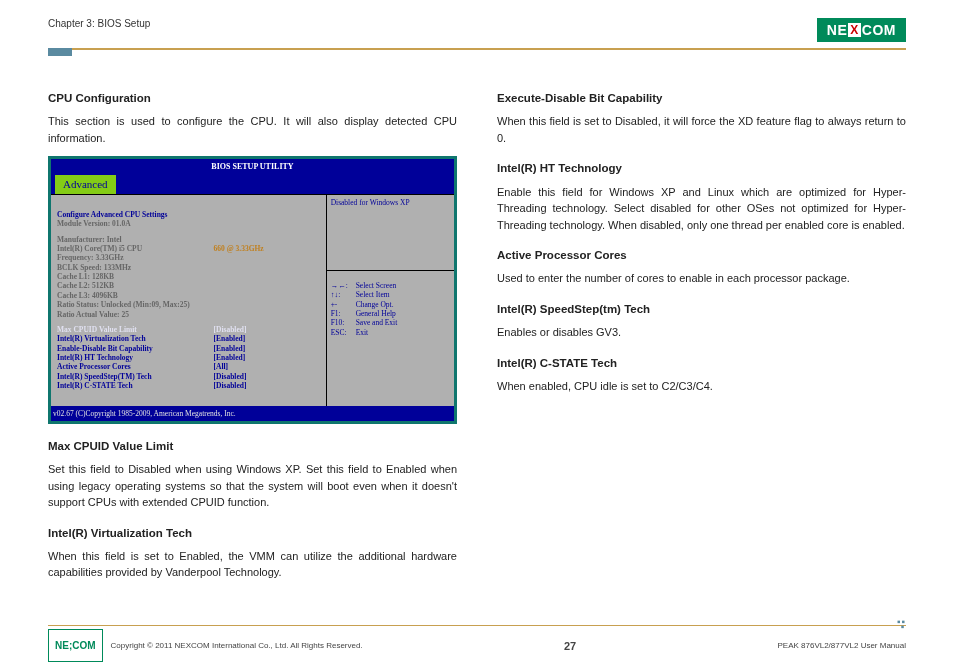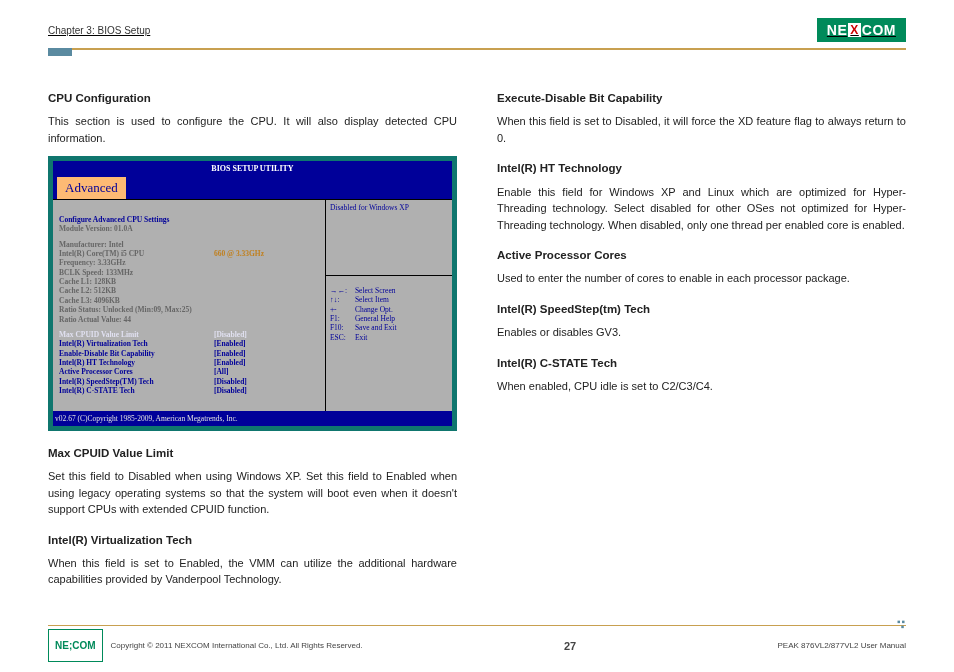--- a/index.html
+++ b/index.html
@@ -1,31 +1,31 @@
 <!DOCTYPE html>
 <html><head>
 <meta charset="utf-8">
 <style>
 * { box-sizing: border-box; margin: 0; padding: 0; }
 body { width: 954px; height: 672px; background: #fff; font-family: Arial, sans-serif; position: relative; }
-.header { display: flex; justify-content: space-between; align-items: center; padding: 18px 48px 6px; text-decoration: underline; }
+.header { display: flex; justify-content: space-between; align-items: flex-start; padding: 18px 48px 6px; }
 .chapter { font-size: 10px; color: #333; }
 .logo { background: #008a5a; color: #fff; padding: 4px 10px; font-weight: bold; font-size: 14px; letter-spacing: 0.5px; display: flex; align-items: center; }
 .logo-x { background: #fff; color: #c00; padding: 0 2px; margin: 0 1px; font-size: 12px; }
 .header-rule { height: 2px; background: #c8a050; margin: 0 48px; }
 .tab-mark { position: absolute; left: 48px; top: 48px; width: 24px; height: 8px; background: #5a8aa0; }
 .content { display: flex; padding: 40px 48px 10px; gap: 40px; }
 .col { flex: 1; font-size: 11px; color: #222; line-height: 1.5; }
 .col h3 { font-size: 11.5px; font-weight: bold; margin: 14px 0 6px; }
 .col h3:first-child { margin-top: 0; }
 .col p { margin-bottom: 8px; text-align: justify; }
-.bios { border: 5px solid #0f766e; margin: 10px 0 0; font-family: 'Times New Roman', serif; font-size: 7.5px; background: #b0b0b0; }
+.bios { border: 3px solid #0f766e; margin: 10px 0 0; font-family: 'Times New Roman', serif; font-size: 7.5px; background: #b0b0b0; }
 .bios-title { background: #000099; color: #fff; text-align: center; padding: 2px; font-weight: bold; font-size: 8px; }
 .bios-tabs { background: #000099; padding: 0 4px; }
-.bios-tab { display: inline-block; background: #fdba74; color: #000099; padding: 1px 8px; font-size: 13px; }
+.bios-tab { display: inline-block; background: #84cc16; color: #000099; padding: 1px 8px; font-size: 11px; }
 .bios-body { display: flex; border-top: 1px solid #000; }
 .bios-left { flex: 2.2; padding: 15px 6px; background: #b0b0b0; color: #000099; border-right: 1px solid #000; line-height: 1.25; font-weight: bold; }
 .bios-right { flex: 1; background: #b0b0b0; color: #000099; padding: 3px 4px; line-height: 1.25; position: relative; }
 .bios-right-top { min-height: 70px; }
 .bios-right-divider { border-top: 1px solid #000; margin: 2px -4px; }
 .bios-gray { color: #666; }
 .bios-row { display: flex; gap: 8px; }
 .bios-row .lbl { flex: 1.4; }
 .bios-row .val { flex: 1; color: #000099; }
 .bios-help-row { display: flex; gap: 3px; }
@@ -71,21 +71,21 @@
           <div class="bios-row">
             <span class="lbl bios-gray">Intel(R) Core(TM) i5 CPU</span>
             <span class="val" style="color:#c08020">660 @ 3.33GHz</span>
           </div>
           <div class="bios-gray">Frequency: 3.33GHz</div>
           <div class="bios-gray">BCLK Speed: 133MHz</div>
           <div class="bios-gray">Cache L1: 128KB</div>
           <div class="bios-gray">Cache L2: 512KB</div>
           <div class="bios-gray">Cache L3: 4096KB</div>
           <div class="bios-gray">Ratio Status: Unlocked (Min:09, Max:25)</div>
-          <div class="bios-gray">Ratio Actual Value: 44</div>
+          <div class="bios-gray">Ratio Actual Value: 25</div>
           <div style="height:6px"></div>
           <div class="bios-row">
               <span class="lbl" style="color:#e0e0f0">Max CPUID Value Limit</span>
               <span class="val" style="color:#e0e0f0">[Disabled]</span>
             </div>
           <div class="bios-row">
               <span class="lbl">Intel(R) Virtualization Tech</span>
               <span class="val">[Enabled]</span>
             </div>
           <div class="bios-row">

